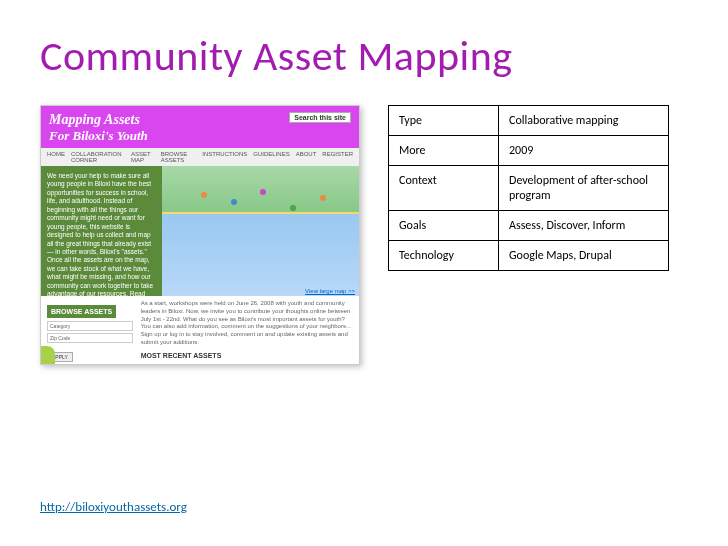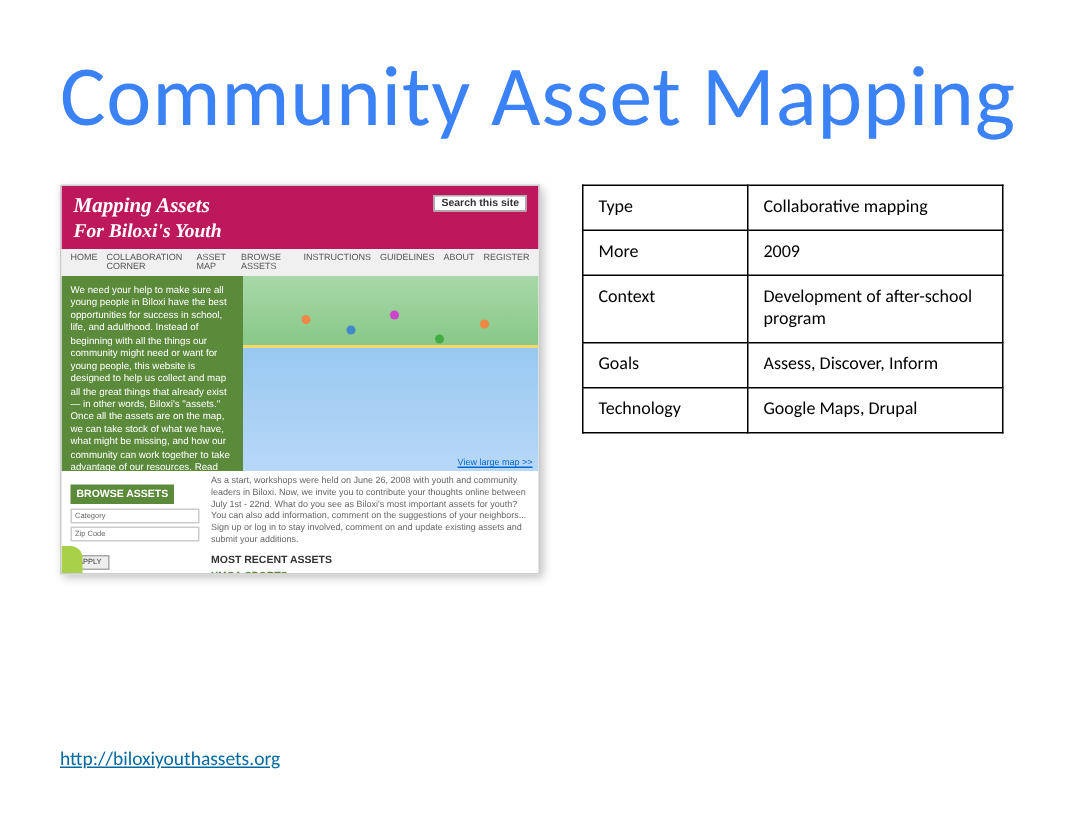--- a/index.html
+++ b/index.html
@@ -11,43 +11,43 @@
       position: relative;
       overflow: hidden;
     }
     .slide {
       padding: 30px 40px 20px 40px;
       height: 100%;
       display: flex;
       flex-direction: column;
     }
     .title {
-      font-size: 57px;
+      font-size: 42px;
       font-weight: 400;
-      color: #3b82f6;
+      color: #a21caf;
       margin-bottom: 24px;
       letter-spacing: 0.5px;
     }
     .content-row {
       display: flex;
       gap: 28px;
       flex: 1;
     }
     .screenshot-thumb {
       width: 320px;
       height: 260px;
       background: #fff;
       border: 1px solid #ccc;
       box-shadow: 2px 2px 6px rgba(0,0,0,0.25);
       position: relative;
       overflow: hidden;
       flex-shrink: 0;
     }
     .thumb-header {
-      background: #be185d;
+      background: #d946ef;
       color: #fff;
       padding: 6px 8px 4px 8px;
       font-family: Georgia, serif;
       font-style: italic;
       font-weight: bold;
     }
     .thumb-header-line1 { font-size: 14px; }
     .thumb-header-line2 { font-size: 13px; }
     .thumb-search {
       position: absolute;

